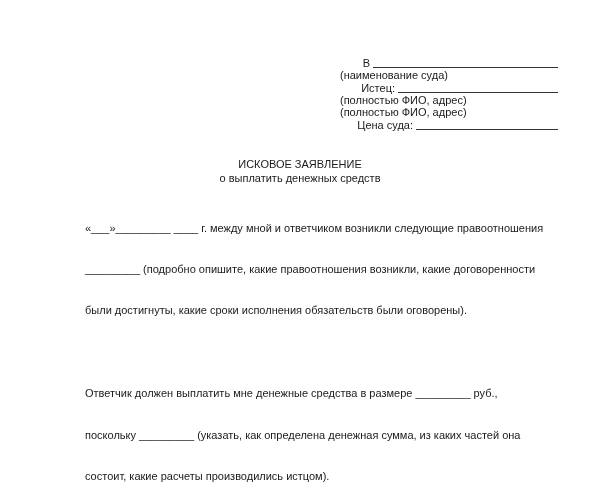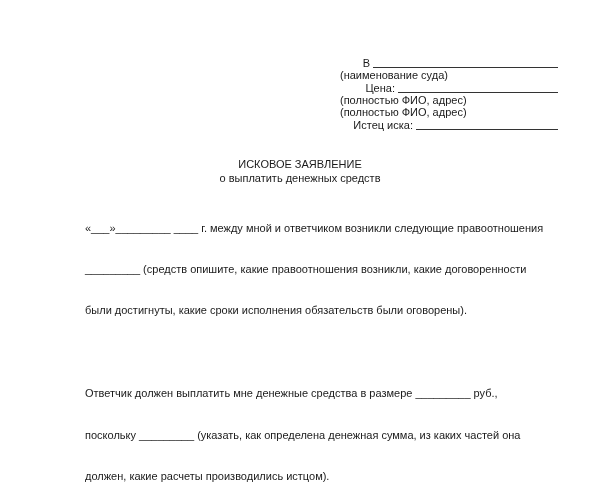--- a/index.html
+++ b/index.html
@@ -77,43 +77,43 @@
 
 <div class="page">
 
   <div class="header-block">
     <div class="hrow">
       <span class="hlabel">В</span>
       <span class="hline" style="width:185px"></span>
     </div>
     <div class="hnote">(наименование суда)</div>
     <div class="hrow">
-      <span class="hlabel">Цена:</span>
+      <span class="hlabel">Истец:</span>
       <span class="hline" style="width:160px"></span>
     </div>
     <div class="hnote">(полностью ФИО, адрес)</div>
     <div class="hnote">(полностью ФИО, адрес)</div>
     <div class="hrow">
-      <span class="hlabel">Истец иска:</span>
+      <span class="hlabel">Цена суда:</span>
       <span class="hline" style="width:142px"></span>
     </div>
   </div>
 
   <div class="title-block">
     <div>ИСКОВОЕ ЗАЯВЛЕНИЕ</div>
     <div>о выплатить денежных средств</div>
   </div>
 
   <div class="body-block">
     <div class="para">
       <div>«___»_________ ____ г. между мной и ответчиком возникли следующие правоотношения</div>
-      <div>_________ (средств опишите, какие правоотношения возникли, какие договоренности</div>
+      <div>_________ (подробно опишите, какие правоотношения возникли, какие договоренности</div>
       <div>были достигнуты, какие сроки исполнения обязательств были оговорены).</div>
     </div>
     <div class="para">
       <div>Ответчик должен выплатить мне денежные средства в размере _________ руб.,</div>
       <div>поскольку _________ (указать, как определена денежная сумма, из каких частей она</div>
-      <div>должен, какие расчеты производились истцом).</div>
+      <div>состоит, какие расчеты производились истцом).</div>
     </div>
 
   </div>
 
 </div>
 
 </body></html>

